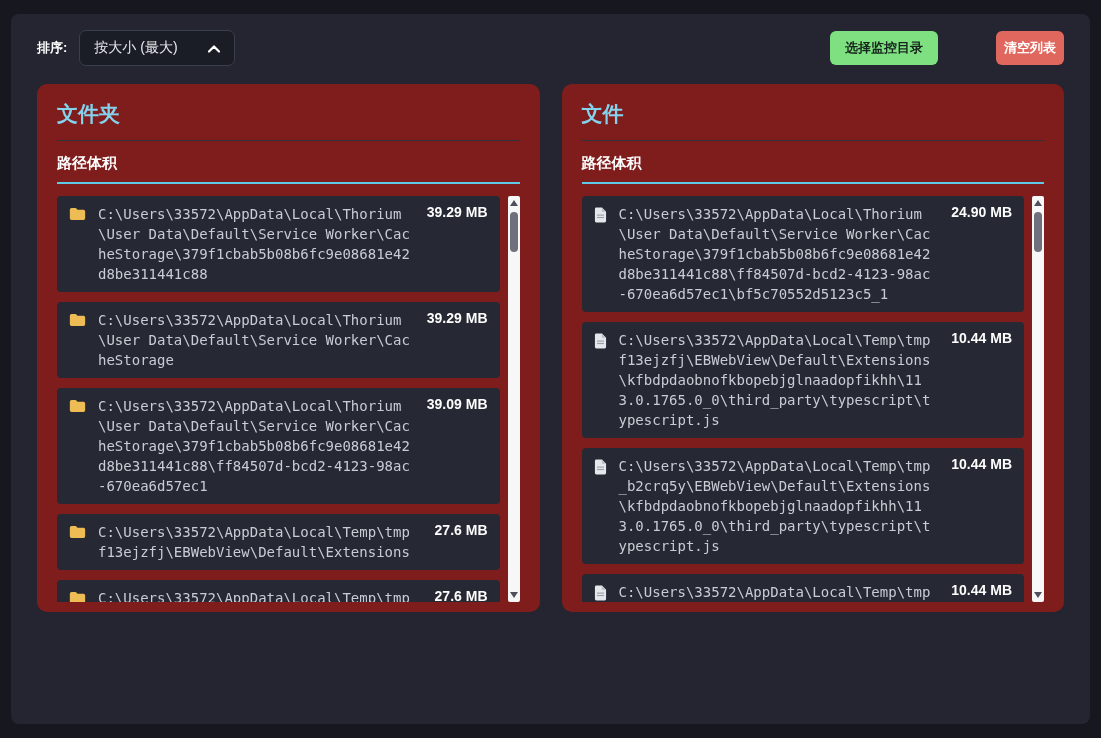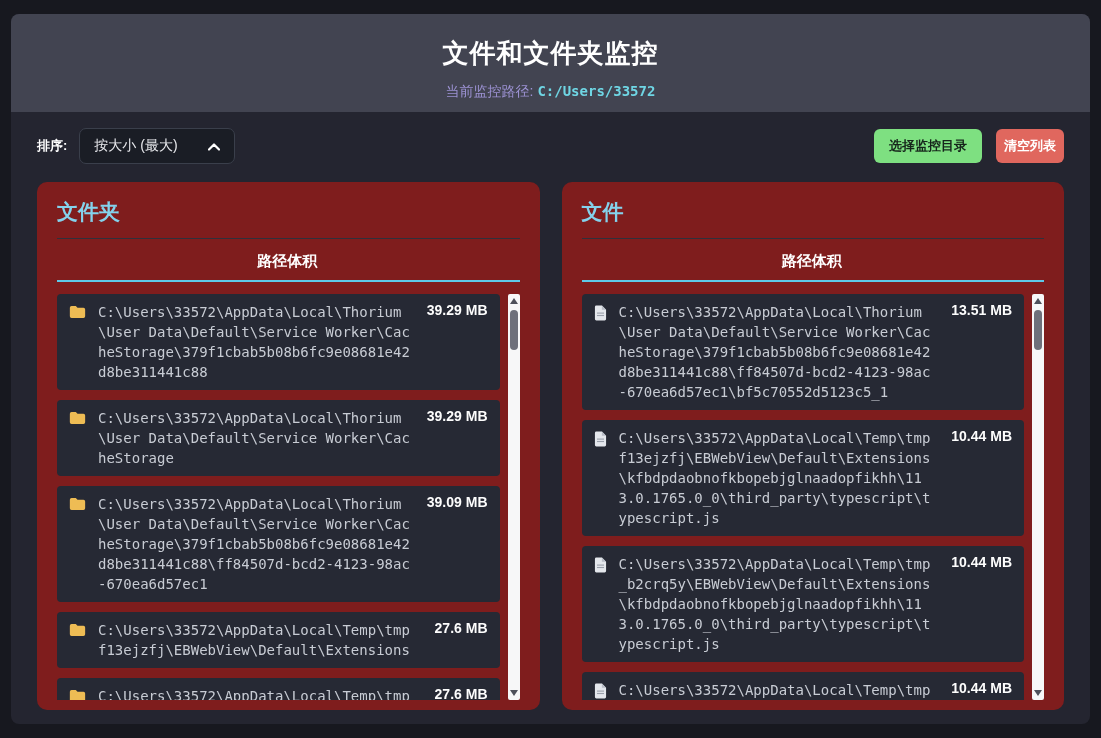--- a/index.html
+++ b/index.html
@@ -16,30 +16,30 @@
   
   .toolbar { display:flex; align-items:center; justify-content:space-between; padding:16px 26px 14px; }
   .toolbar-left { display:flex; align-items:center; gap:12px; }
   .sort-label { color:#ffffff; font-size:13px; font-weight:bold; }
   .sort-dropdown { display:flex; align-items:center; justify-content:space-between; gap:14px;
                    width:156px; height:36px; padding:0 14px; background:#1a1d25;
                    border:1px solid #3a3f4b; border-radius:7px; color:#e9eaee; font-size:14px;
                    cursor:pointer;text-align:right; }
   .toolbar-right { display:flex; align-items:center; gap:14px; }
   .btn { border:none; border-radius:6px; height:34px; font-size:13px; font-weight:bold;
-         cursor:pointer; font-family:inherit; }
+         cursor:pointer; font-family:inherit;margin-left:44px; }
   .btn-green { background:#7ee081; color:#16251b; padding:0 15px; }
   .btn-red { background:#e0675e; color:#ffffff; padding:0 8px; }
   
   .panels { display:flex; gap:22px; padding:4px 26px 0; }
   .panel { flex:1; height:528px; background:#7f1d1d; border-radius:10px;
            padding:16px 20px 10px; display:flex; flex-direction:column; }
   .panel-title { font-size:21px; font-weight:bold; color:#84d2ec; }
   .panel-divider { border-bottom:1px solid #30313c; margin-top:12px; }
-  .cols { display:flex; justify-content:center; margin-top:13px; padding:0 2px 9px 0;
+  .cols { display:flex; justify-content:flex-start; margin-top:13px; padding:0 2px 9px 0;
           border-bottom:2px solid #5ec8e8; }
   .col-h { color:#ffffff; font-size:15px; font-weight:bold; }
   .list { position:relative; flex:1; margin-top:12px; overflow:hidden; padding-right:20px; }
   .row { display:flex; align-items:flex-start; background:#262934; border-radius:4px;
          padding:8px 12px; margin-bottom:10px; }
   .row-icon { flex:0 0 auto; margin-top:3px; }
   .row-path { flex:0 0 320px; margin-left:12px; color:#c8ccd4; font-size:14px; line-height:20px;
               font-family:"DejaVu Sans Mono", monospace; word-break:break-all; white-space:pre-wrap; }
   .row-size { margin-left:auto; color:#fdfdfd; font-size:14px; font-weight:bold; white-space:nowrap; }
   
@@ -51,27 +51,20 @@
   .sb-down { bottom:4px; border-left:4px solid transparent; border-right:4px solid transparent;
              border-top:6px solid #4e505a; }
   .sb-thumb { position:absolute; left:2px; top:16px; width:8px; height:40px; background:#6e707b;
               border-radius:4px; cursor:pointer; }
 </style>
 </head>
 <body>
 
 <div class="card">
 
-  <div class="app-header">
-    <div class="app-title">文件和文件夹监控</div>
-    <div class="app-subtitle">
-      <span class="subtitle-label">当前监控路径:</span>
-      <span class="subtitle-path">C:/Users/33572</span>
-    </div>
-  </div>
 
   <div class="toolbar">
     <div class="toolbar-left">
       <span class="sort-label">排序:</span>
       <div class="sort-dropdown">
         <span>按大小 (最大)</span>
         <span>
           <svg width="12" height="8" viewBox="0 0 12 8">
               <polyline points="1,6.5 6,1.5 11,6.5" fill="none" stroke="#ffffff" stroke-width="2.2" stroke-linecap="round" stroke-linejoin="round"></polyline>
             </svg>
@@ -146,21 +139,21 @@
       </div>
       <div class="list">
         <div class="row">
             <span class="row-icon"><svg width="13" height="16" viewBox="0 0 14 17">
                 <path d="M1 2 a1.5 1.5 0 0 1 1.5 -1.5 h6 L13 5 v10 a1.5 1.5 0 0 1 -1.5 1.5 h-9 A1.5 1.5 0 0 1 1 15 z" fill="#e4e7ec"></path>
                 <path d="M8.5 0.5 L13 5 h-4.5 z" fill="#b9bdc7"></path>
                 <rect x="3.2" y="8" width="7.6" height="1.2" fill="#9aa0ab"></rect>
                 <rect x="3.2" y="10.6" width="7.6" height="1.2" fill="#9aa0ab"></rect>
               </svg></span>
             <span class="row-path">C:\Users\33572\AppData\Local\Thorium\User Data\Default\Service Worker\CacheStorage\379f1cbab5b08b6fc9e08681e42d8be311441c88\ff84507d-bcd2-4123-98ac-670ea6d57ec1\bf5c70552d5123c5_1</span>
-            <span class="row-size">13.51 MB</span>
+            <span class="row-size">24.90 MB</span>
           </div>
           <div class="row">
             <span class="row-icon"><svg width="13" height="16" viewBox="0 0 14 17">
                 <path d="M1 2 a1.5 1.5 0 0 1 1.5 -1.5 h6 L13 5 v10 a1.5 1.5 0 0 1 -1.5 1.5 h-9 A1.5 1.5 0 0 1 1 15 z" fill="#e4e7ec"></path>
                 <path d="M8.5 0.5 L13 5 h-4.5 z" fill="#b9bdc7"></path>
                 <rect x="3.2" y="8" width="7.6" height="1.2" fill="#9aa0ab"></rect>
                 <rect x="3.2" y="10.6" width="7.6" height="1.2" fill="#9aa0ab"></rect>
               </svg></span>
             <span class="row-path">C:\Users\33572\AppData\Local\Temp\tmpf13ejzfj\EBWebView\Default\Extensions\kfbdpdaobnofkbopebjglnaadopfikhh\113.0.1765.0_0\third_party\typescript\typescript.js</span>
             <span class="row-size">10.44 MB</span>

